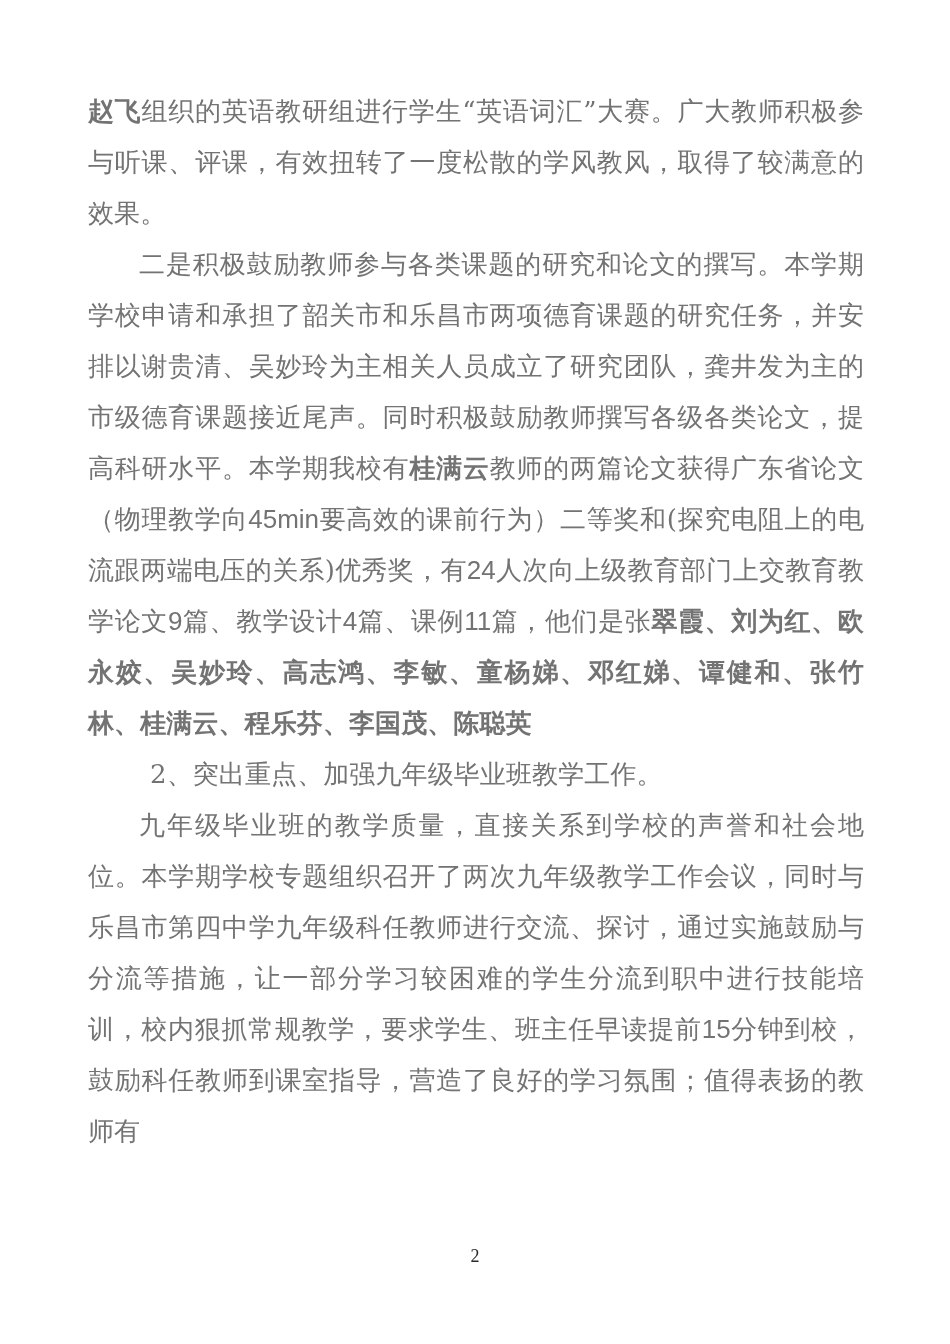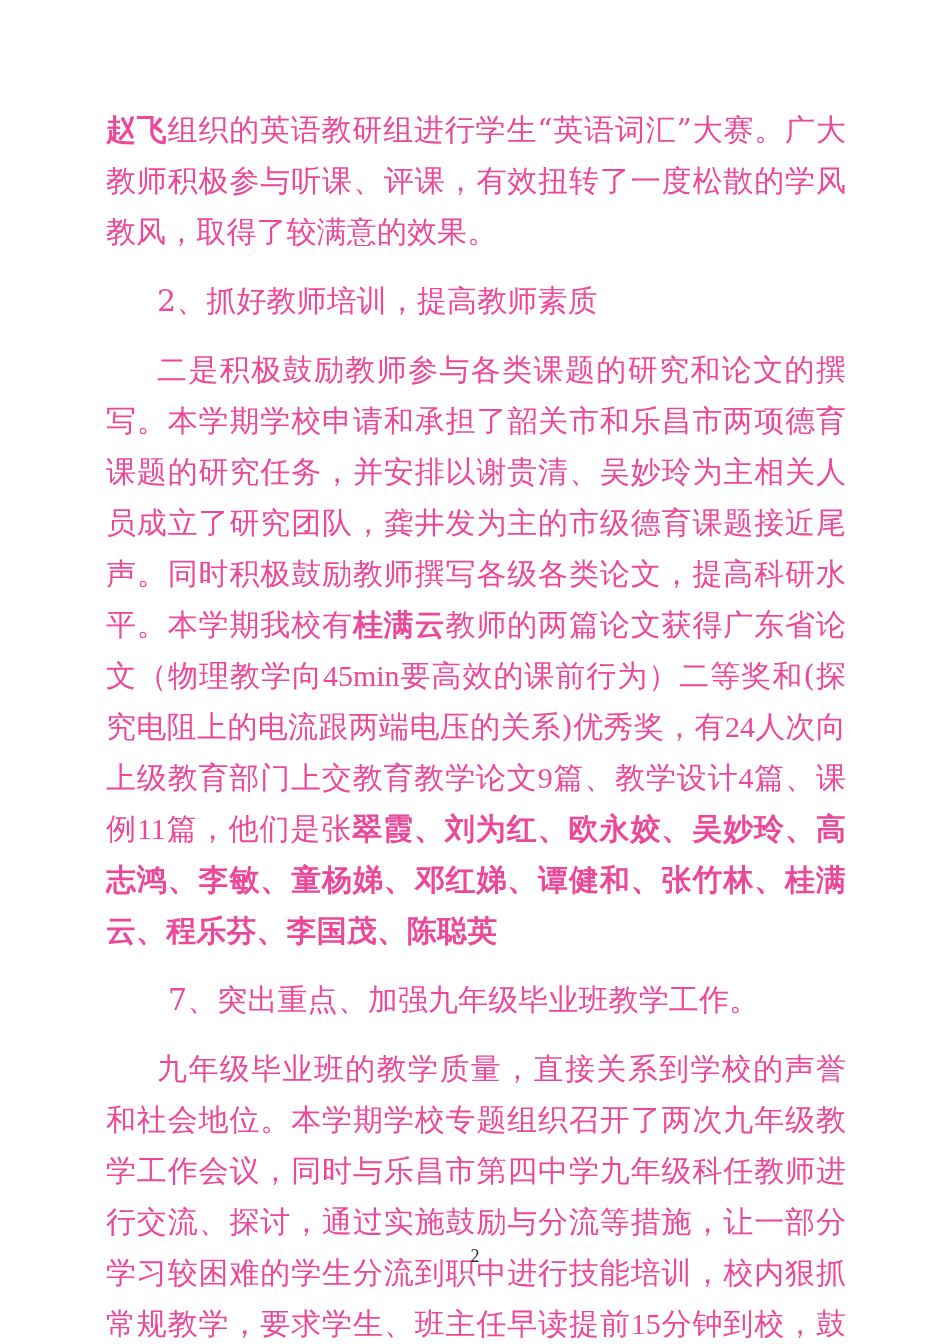--- a/index.html
+++ b/index.html
@@ -18,62 +18,61 @@
     overflow: hidden;
     box-sizing: border-box;
   }
   .text-body {
     position: absolute;
     left: 88px;
     top: 86px;
     width: 776px;
   }
   .para {
-    margin: 18px;
-    font-size: 30px;
+    margin: 0;
+    font-size: 26px;
     line-height: 51px;
-    color: #ec4899;
+    color: #737373;
     text-align: justify;
     text-justify: inter-ideograph;
     letter-spacing: 0.1px;
     font-family: "DejaVu Serif", "Liberation Serif", serif;
     word-break: break-all;
   }
   .indent-2 {
     text-indent: 51px;
   }
   .indent-2half {
     text-indent: 62px;
   }
   .bold {
     font-weight: bold;
   }
   .latin {
-    font-family: Liberation Serif, serif;
+    font-family: Liberation Sans, sans-serif;
     letter-spacing: 0;
   }
   .page-number {
     position: absolute;
     left: 0;
     top: 1246px;
     width: 950px;
     text-align: center;
     font-size: 18px;
     color: #2a2a2a;
     font-family: "Liberation Serif", "DejaVu Serif", serif;
   }
 </style>
 </head>
 <body>
 
 <div class="page">
 
   <div class="text-body">
       <p class="para"><span class="bold">赵飞</span><span>组织的英语教研组进行学生“英语词汇”大赛。广大教师积极参与听课、评课，有效扭转了一度松散的学风教风，取得了较满意的效果。</span></p>
-      <p class="para indent-2"><span>2、抓好教师培训，提高教师素质</span></p>
       <p class="para indent-2"><span>二是积极鼓励教师参与各类课题的研究和论文的撰写。本学期学校申请和承担了韶关市和乐昌市两项德育课题的研究任务，并安排以谢贵清、吴妙玲为主相关人员成立了研究团队，龚井发为主的市级德育课题接近尾声。同时积极鼓励教师撰写各级各类论文，提高科研水平。本学期我校有</span><span class="bold">桂满云</span><span>教师的两篇论文获得广东省论文（物理教学向</span><span class="latin">45min</span><span>要高效的课前行为）二等奖和(探究电阻上的电流跟两端电压的关系)优秀奖，有</span><span class="latin">24</span><span>人次向上级教育部门上交教育教学论文</span><span class="latin">9</span><span>篇、教学设计</span><span class="latin">4</span><span>篇、课例</span><span class="latin">11</span><span>篇，他们是张</span><span class="bold">翠霞、刘为红、欧永姣、吴妙玲、高志鸿、李敏、童杨娣、邓红娣、谭健和、张竹林、桂满云、程乐芬、李国茂、陈聪英</span></p>
-      <p class="para indent-2half"><span>7、突出重点、加强九年级毕业班教学工作。</span></p>
+      <p class="para indent-2half"><span>2、突出重点、加强九年级毕业班教学工作。</span></p>
       <p class="para indent-2"><span>九年级毕业班的教学质量，直接关系到学校的声誉和社会地位。本学期学校专题组织召开了两次九年级教学工作会议，同时与乐昌市第四中学九年级科任教师进行交流、探讨，通过实施鼓励与分流等措施，让一部分学习较困难的学生分流到职中进行技能培训，校内狠抓常规教学，要求学生、班主任早读提前</span><span class="latin">15</span><span>分钟到校，鼓励科任教师到课室指导，营造了良好的学习氛围；值得表扬的教师有</span></p>
     </div>
 
   <div class="page-number">2</div>
 
 </div>
 
 </body></html>

